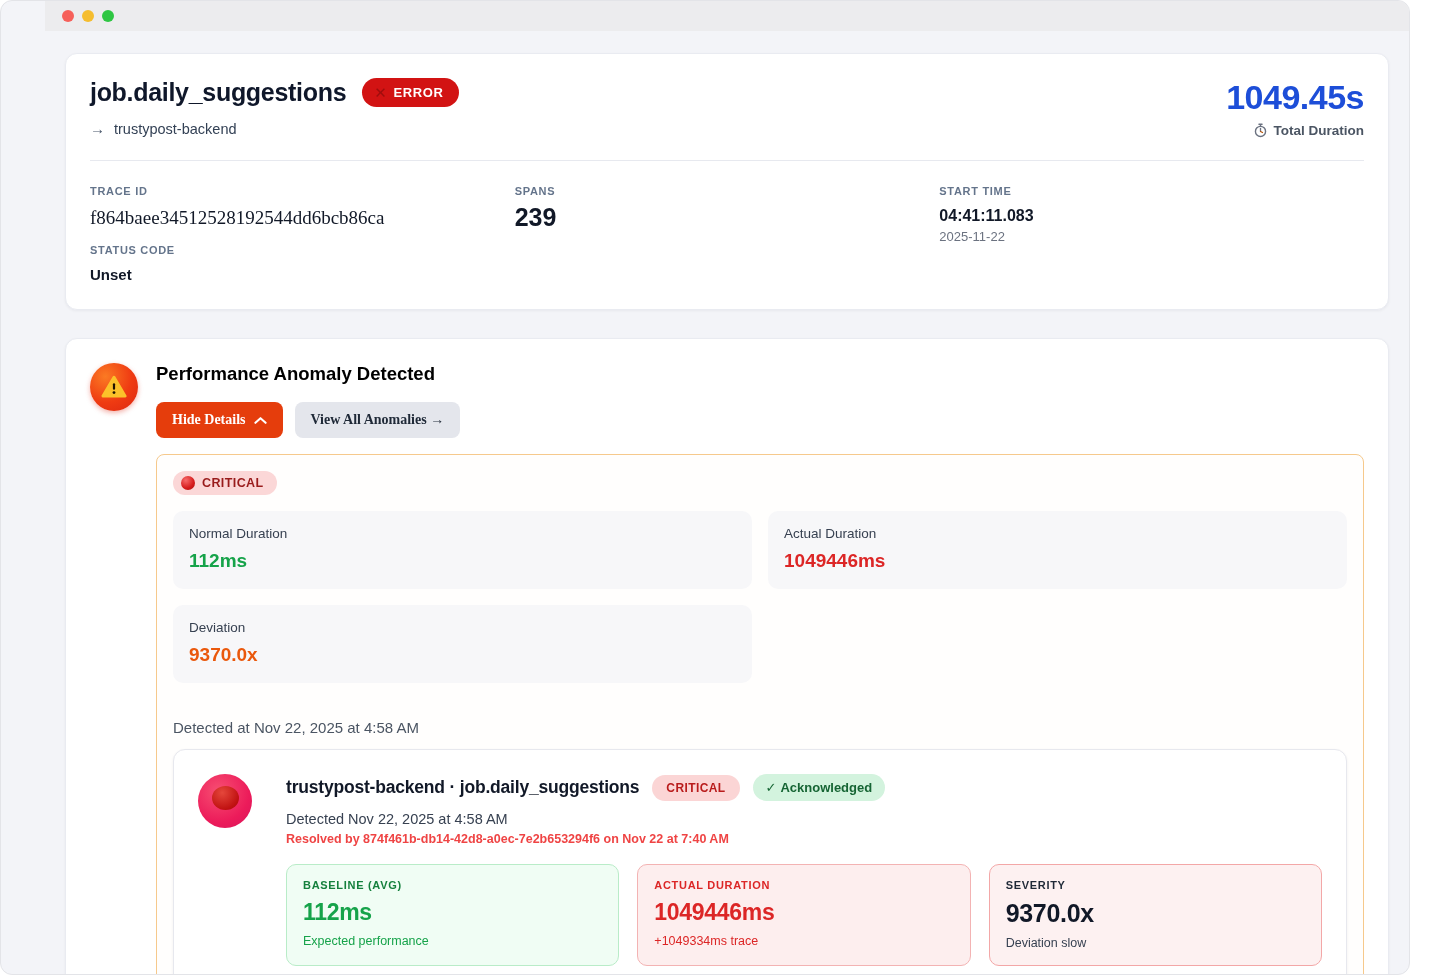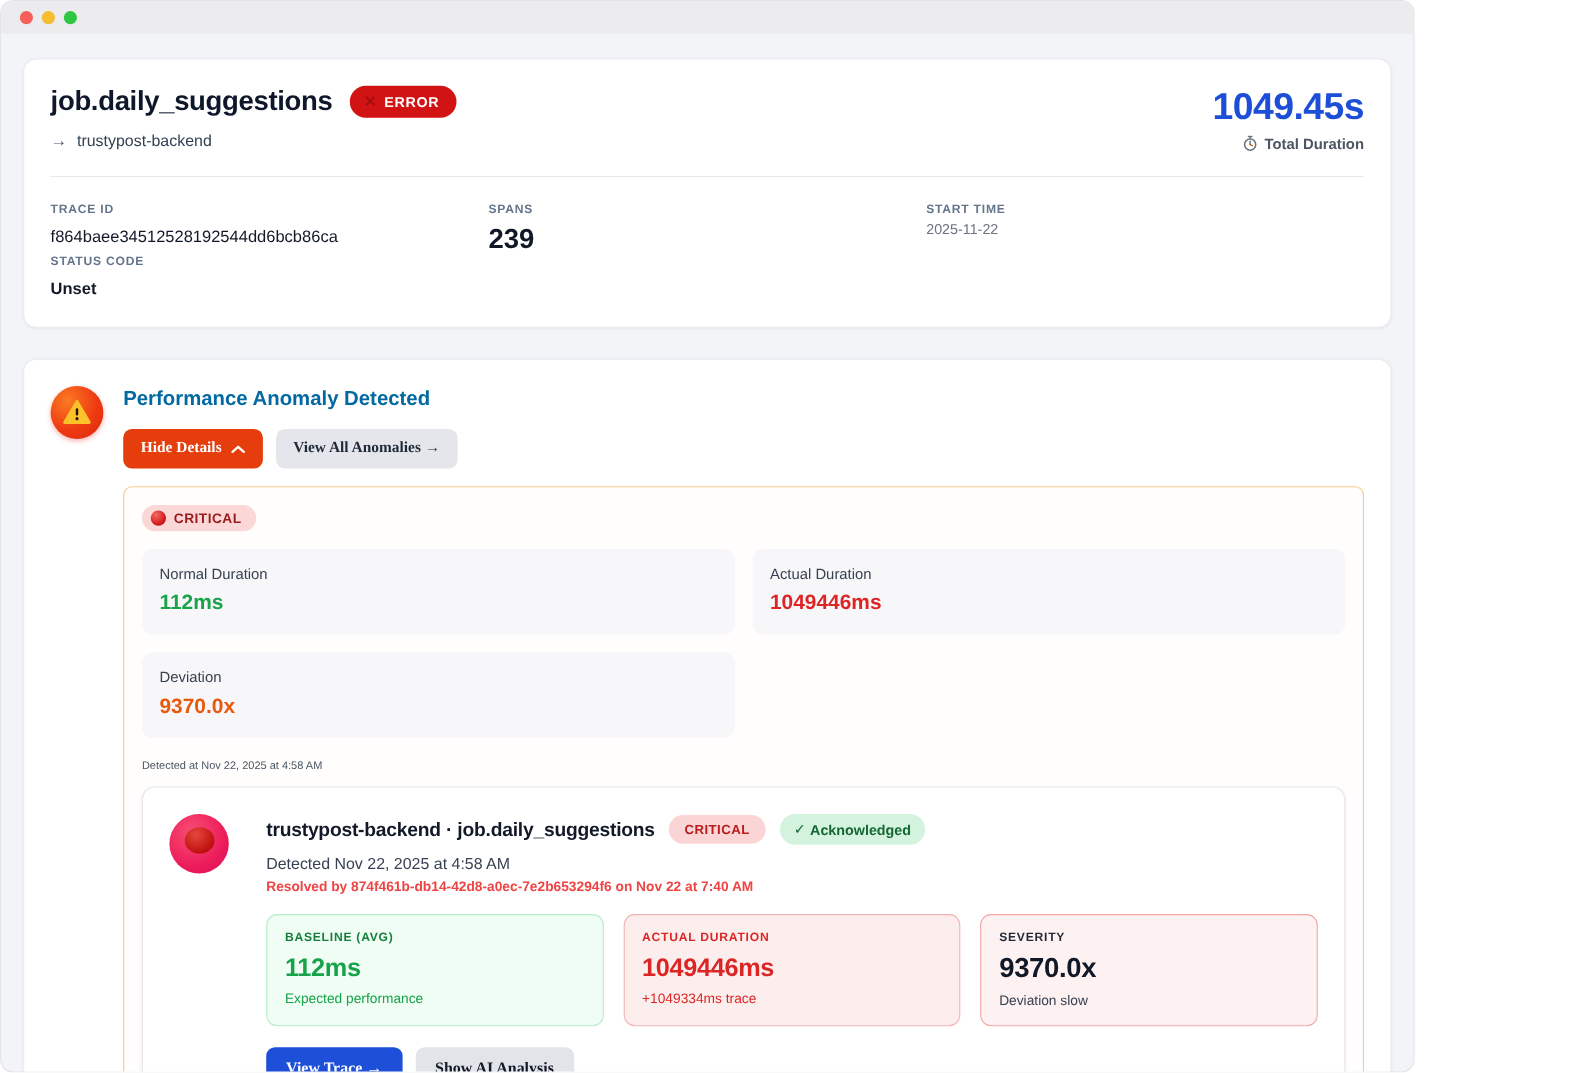--- a/index.html
+++ b/index.html
@@ -1,18 +1,18 @@
 <!DOCTYPE html>
 <html><head>
 <meta charset="utf-8">
 <style>
   * { margin:0; padding:0; box-sizing:border-box; }
   body { background:#ffffff; font-family:"Liberation Sans","DejaVu Sans",sans-serif; }
-  .window{ width:1286px; height:975px; border-radius:12px; overflow:hidden;
-    background:#f3f4f8; border:1px solid #e3e4e8; }
+  .window{ width:1410px; height:975px; border-radius:12px; overflow:hidden;
+    background:#f3f4f8; border:1px solid #e3e4e8;padding-left:44px; }
   .titlebar{ height:30px; background:#ececee; display:flex; align-items:center;
     padding-left:17px; gap:8px; }
   .tl-dot{ width:12px; height:12px; border-radius:50%; }
   .tl-red{ background:#f6605a; } .tl-yellow{ background:#f5bd2f; } .tl-green{ background:#2fc643; }
   .content{ padding:22px 20px 0 20px; }
 
   .card{ background:#ffffff; border:1px solid #e9ebf1; border-radius:12px;
     box-shadow:0 1px 3px rgba(16,24,40,.05); }
 
   
@@ -29,54 +29,54 @@
   .svc-arrow{ color:#475569; font-size:15px; }
   .hc-right{ text-align:right; }
   .total-duration{ font-size:34px; font-weight:800; color:#1d4ed8; letter-spacing:-.5px; }
   .td-label{ margin-top:6px; display:flex; justify-content:flex-end; align-items:center;
     gap:6px; color:#4b5563; font-size:13.5px; font-weight:700; }
   .hc-divider{ border:none; border-top:1px solid #e7e9ef; margin:22px 0 0 0; }
   .meta-grid{ display:grid; grid-template-columns:repeat(3,1fr); margin-top:24px; }
   .meta-label{ font-size:11px; font-weight:700; color:#64748b; letter-spacing:.7px;
     text-transform:uppercase; }
   .meta-value{ margin-top:10px; color:#111827; }
-  .v-mono{ font-family:Liberation Sans, sans-serif; font-size:15px; }
+  .v-mono{ font-family:Liberation Serif, serif; font-size:19px; }
   .v-big{ font-size:25px; font-weight:800; margin-top:6px; }
   .v-bold{ font-size:16px; font-weight:700; }
   .v-plain{ font-size:15px; font-weight:600; }
   .meta-sub{ margin-top:4px; color:#6b7280; font-size:13px; }
 
   
   .anomaly-card{ margin-top:28px; padding:24px; }
   .an-head{ display:flex; gap:18px; }
   .warn-circle{ width:48px; height:48px; border-radius:50%; flex:0 0 48px;
     background:radial-gradient(circle at 32% 28%, #fb7a23, #ef3b12 55%, #dc2611);
     display:flex; align-items:center; justify-content:center;
     box-shadow:0 2px 5px rgba(220,38,17,.35); }
-  .an-title{ font-size:18.5px; font-weight:800; color:#0369a1; }
+  .an-title{ font-size:18.5px; font-weight:800; color:#000000; }
   .an-sub{ margin-top:9px; font-size:14.5px; color:#b91c1c; }
   .an-btn-row{ display:flex; gap:12px; margin-top:17px; }
   .btn{ border:none; cursor:pointer; border-radius:8px; font-weight:700; font-size:14px;
     font-family:Liberation Serif, serif; display:inline-flex; align-items:center; gap:8px; }
   .btn-hide{ background:#e53d0c; color:#fff; padding:10px 16px; }
   .btn-gray{ background:#e4e6ec; color:#1f2937; padding:10px 16px; }
 
   .details-panel{ margin-top:16px; border:1px solid #f6c98c; border-radius:8px;
     background:#fffefd; padding:16px; }
   .crit-pill{ display:inline-flex; align-items:center; gap:7px; background:#fbd7d7;
     border-radius:999px; padding:5px 13px 5px 8px; }
   .crit-pill span{ color:#991b1b; font-size:12.5px; font-weight:800; letter-spacing:.4px; }
   .red-dot{ width:14px; height:14px; border-radius:50%;
     background:radial-gradient(circle at 35% 30%, #f76a6a, #d51c1c 60%, #a81111); }
   .stats-row{ display:grid; grid-template-columns:repeat(2,1fr); gap:16px; margin-top:16px; }
   .stat-card{ background:#f7f7f9; border-radius:10px; padding:15px 16px 17px 16px; }
   .stat-label{ font-size:13.5px; color:#374151; }
   .stat-value{ margin-top:9px; font-size:19px; font-weight:800; }
   .c-green{ color:#16a34a; } .c-red{ color:#dc2626; } .c-orange{ color:#ea580c; }
-  .detected-at{ margin-top:20px; font-size:10px; color:#4b5563; }
+  .detected-at{ margin-top:36px; font-size:15px; color:#4b5563; }
 
   .inner-card{ margin-top:13px; background:#fff; border:1px solid #e7e8ee;
     border-radius:12px; padding:24px; box-shadow:0 1px 3px rgba(16,24,40,.06); }
   .ic-row{ display:flex; gap:34px; }
   .sphere{ width:54px; height:54px; border-radius:50%; flex:0 0 54px; position:relative;
     background:radial-gradient(circle at 38% 32%, #f74f72, #ec1b5a 62%, #d8125a); }
   .sphere::after{ content:""; position:absolute; left:14px; top:12px; width:27px; height:24px;
     border-radius:50%; background:radial-gradient(circle at 38% 28%, #e5473b, #c01111 70%, #a30d0d); }
   .ic-body{ flex:1; }
   .ic-title-row{ display:flex; align-items:center; gap:13px; flex-wrap:wrap; }
@@ -154,20 +154,21 @@
         <div>
           <div class="meta-label">TRACE ID</div>
           <div class="meta-value v-mono">f864baee34512528192544dd6bcb86ca</div>
         </div>
         <div>
           <div class="meta-label">SPANS</div>
           <div class="meta-value v-big">239</div>
         </div>
         <div>
           <div class="meta-label">START TIME</div>
+          <div class="meta-value v-bold">04:41:11.083</div>
           <div class="meta-sub">2025-11-22</div>
         </div>
         <div>
           <div class="meta-label">STATUS CODE</div>
           <div class="meta-value v-plain">Unset</div>
         </div>
       </div>
     </div>
 
     <div class="card anomaly-card">

